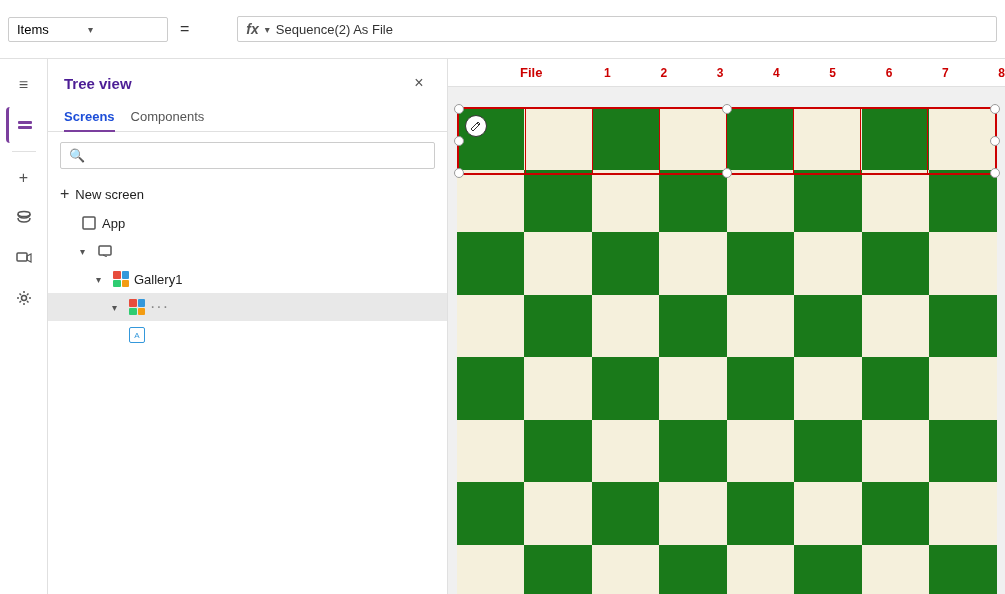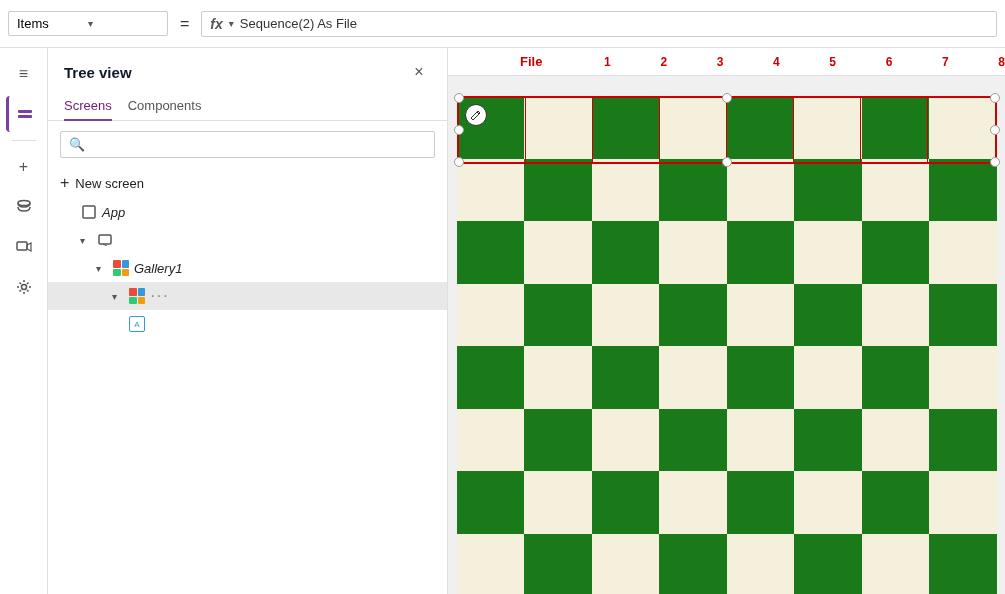--- a/index.html
+++ b/index.html
@@ -1,32 +1,32 @@
 <!DOCTYPE html>
 <html><head>
   <meta charset="utf-8">
   <style>
     * { box-sizing: border-box; margin: 0; padding: 0; }
     body { font-family: 'Segoe UI', sans-serif; font-size: 13px; background: #f3f3f3; display: flex; flex-direction: column; height: 594px; width: 1005px; overflow: hidden; }
 
     
     .top-bar {
-      display: flex; align-items: center; height: 48px; background: #fff;
+      display: flex; align-items: center; height: 59px; background: #fff;
       border-bottom: 1px solid #e0e0e0; padding: 10px 8px; gap: 8px;
     }
     .top-bar-dropdown {
       display: flex; align-items: center; border: 1px solid #ccc; border-radius: 2px;
       padding: 4px 8px; min-width: 160px; background: #fff; cursor: pointer;
     }
     .top-bar-dropdown span { flex: 1; }
     .top-bar-dropdown .chevron { font-size: 10px; color: #555; }
     .equals-sign { font-size: 16px; color: #333; padding: 0 4px; }
     .formula-bar {
       display: flex; align-items: center; border: 1px solid #ccc; border-radius: 2px;
-      padding: 4px 8px; background: #fff; gap: 6px; flex: 1;
+      padding: 4px 8px; background: #fff; gap: 6px; flex: 1; margin-left: 36px;
     }
     .formula-icon { color: #555; font-style: italic; font-weight: bold; font-size: 14px; }
     .formula-chevron { font-size: 10px; color: #555; }
     .formula-text { color: #333; }
 
     
     .main-area { display: flex; flex: 1; overflow: hidden; }
 
     
     .icon-bar {
@@ -42,28 +42,28 @@
 
     
     .tree-panel {
       width: 400px; background: #fff; border-right: 1px solid #e0e0e0;
       display: flex; flex-direction: column; overflow: hidden;
     }
     .tree-header {
       display: flex; align-items: center; justify-content: space-between;
       padding: 12px 16px 8px 16px;
     }
-    .tree-title { font-size: 15px; font-weight: 600; color: #0f172a; }
+    .tree-title { font-size: 15px; font-weight: 600; color: #4c1d95; }
     .tree-close { cursor: pointer; font-size: 16px; color: #555; width: 24px; height: 24px; display: flex; align-items: center; justify-content: center; }
     .tree-tabs { display: flex; padding: 0 16px; border-bottom: 1px solid #e0e0e0; gap: 16px; }
     .tree-tab {
       padding: 6px 0; font-size: 13px; cursor: pointer; color: #555;
       border-bottom: 2px solid transparent; margin-bottom: -1px;
     }
-    .tree-tab.active { color: #701a75; border-bottom-color: #7B3F9E; font-weight: 400; }
+    .tree-tab.active { color: #1d4ed8; border-bottom-color: #7B3F9E; font-weight: 700; }
     .tree-search {
       margin: 10px 12px; display: flex; align-items: center;
       border: 1px solid #ccc; border-radius: 2px; padding: 5px 8px; gap: 6px; background: #fff;
     }
     .tree-search input { border: none; outline: none; flex: 1; font-size: 13px; color: #333; }
     .tree-search-icon { color: #888; font-size: 13px; }
     .new-screen-btn {
       display: flex; align-items: center; gap: 6px; padding: 6px 12px;
       cursor: pointer; color: #222; font-size: 13px;
     }
@@ -73,21 +73,21 @@
       display: flex; align-items: center; padding: 5px 12px; cursor: pointer;
       color: #222; font-size: 13px; gap: 4px;
     }
     .tree-item.selected { background: #e8e8e8; }
     .tree-item .indent1 { width: 16px; flex-shrink: 0; }
     .tree-item .indent2 { width: 32px; flex-shrink: 0; }
     .tree-item .indent3 { width: 48px; flex-shrink: 0; }
     .tree-item .indent4 { width: 64px; flex-shrink: 0; }
     .chevron-icon { font-size: 10px; color: #555; width: 12px; }
     .item-icon { width: 18px; height: 18px; display: flex; align-items: center; justify-content: center; }
-    .item-label { flex: 1; font-style: italic; }
+    .item-label { flex: 1; }
     .item-dots { color: #888; font-size: 16px; letter-spacing: 1px; }
 
     
     .gallery-icon { display: grid; grid-template-columns: 1fr 1fr; gap: 1px; width: 16px; height: 16px; }
     .gallery-icon div { border-radius: 1px; }
     .gi-red { background: #e74c3c; }
     .gi-blue { background: #3498db; }
     .gi-green { background: #2ecc71; }
     .gi-yellow { background: #f39c12; }
 

